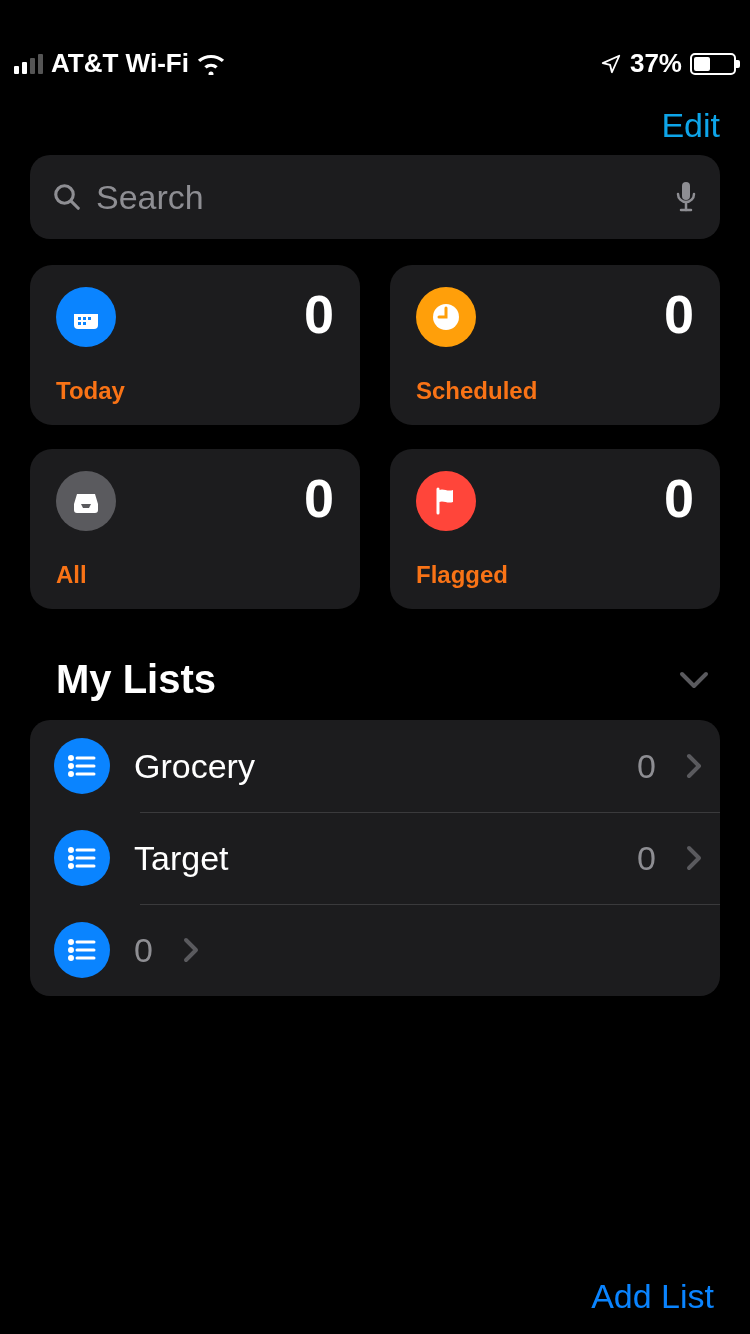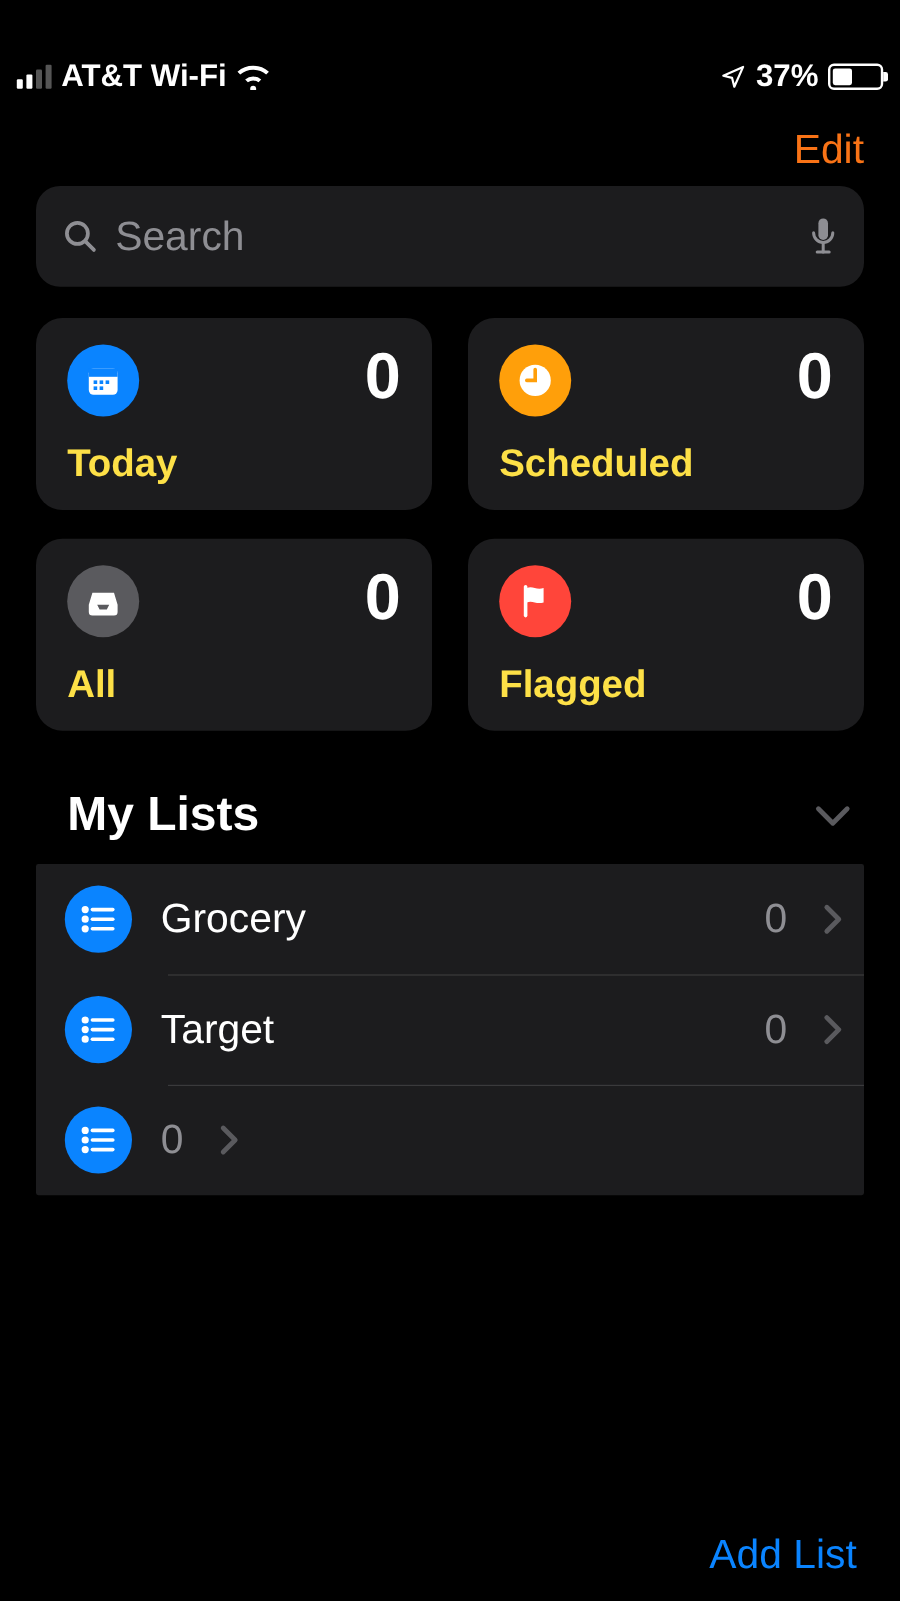--- a/index.html
+++ b/index.html
@@ -33,21 +33,21 @@
   .sig-bars span:nth-child(3){height:16px;}
   .sig-bars span:nth-child(4){height:20px;}
   .sig-bars span.on{background:#fff;}
   .battery { display:inline-flex; align-items:center; }
   .battery-body { width:46px; height:22px; border:2px solid #fff; border-radius:5px; position:relative; }
   .battery-body::after { content:""; position:absolute; right:-6px; top:5px; width:4px; height:8px; background:#fff; border-radius:0 2px 2px 0;}
   .battery-fill { position:absolute; left:2px; top:2px; bottom:2px; width:37%; background:#fff; border-radius:2px;}
 
   
   .nav-row { display:flex; justify-content:flex-end; padding: 18px 30px 10px 30px; }
-  .edit-btn { color:#f97316; font-size:34px; background:none; border:none; }
+  .edit-btn { color:#0ea5e9; font-size:34px; background:none; border:none; }
 
   
   .search-wrap { padding: 0 30px 26px 30px; }
   .search {
     background:#1c1c1e;
     border-radius:20px;
     height:84px;
     display:flex;
     align-items:center;
     padding:0 22px;
@@ -73,33 +73,33 @@
     display:flex;
     flex-direction:column;
     justify-content:space-between;
   }
   .tile-top { display:flex; justify-content:space-between; align-items:flex-start; }
   .tile-icon {
     width:60px; height:60px; border-radius:50%;
     display:flex; align-items:center; justify-content:center;
   }
   .tile-count { font-size:54px; font-weight:700; line-height:1; }
-  .tile-label { font-size:32px; font-weight:600; color:#fde047; }
+  .tile-label { font-size:24px; font-weight:600; color:#f97316; }
   .bg-blue{background:#0a84ff;}
   .bg-orange{background:#ff9f0a;}
   .bg-gray{background:#5a5a5e;}
   .bg-red{background:#ff453a;}
 
   
   .lists-header { display:flex; align-items:center; justify-content:space-between; padding: 48px 40px 18px 56px; }
   .lists-header h2 { font-size:40px; font-weight:700; }
   .list-group {
     margin:0 30px;
     background:#1c1c1e;
-    border-radius:2px;
+    border-radius:20px;
     overflow:hidden;
   }
   .list-row {
     display:flex;
     align-items:center;
     padding:18px 18px 18px 24px;
     gap:24px;
     position:relative;
   }
   .list-row + .list-row::before {

